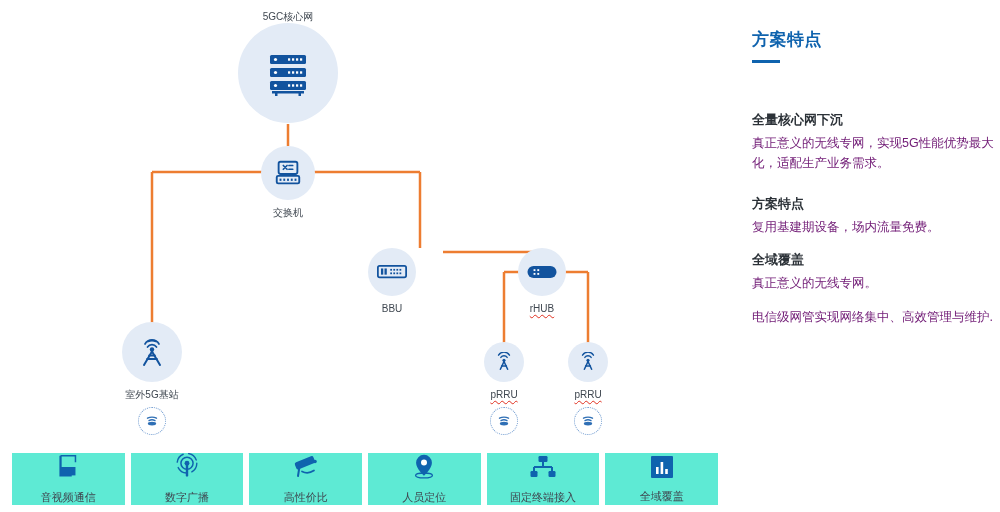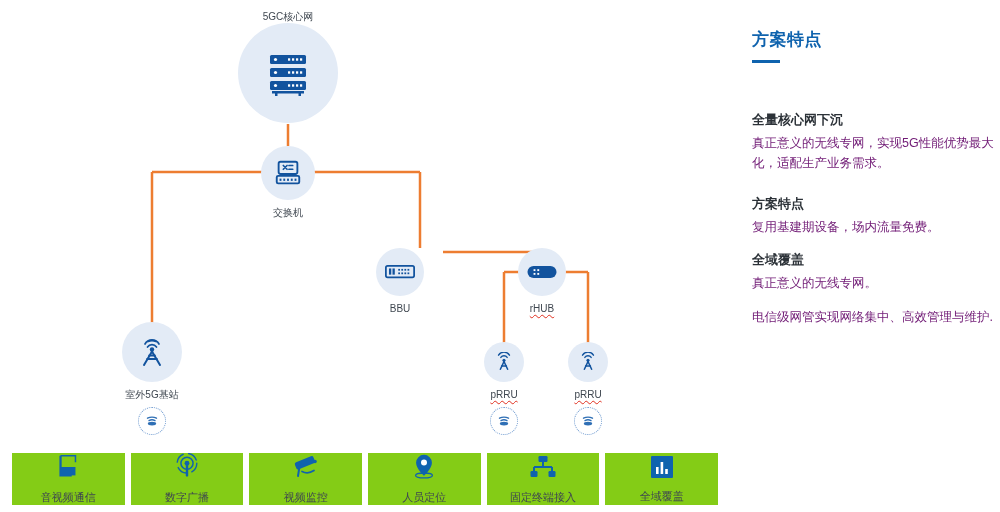--- a/index.html
+++ b/index.html
@@ -45,21 +45,21 @@
   }
 
   
   #cards {
     position: absolute; left: 12px; top: 425px;
     width: 706px; height: 80px;
     display: flex; gap: 6px;
   }
   .card {
     flex: 1 1 0;
-    background: #84cc16;
+    background: #5eead4;
     display: flex; flex-direction: column;
     align-items: center; justify-content: center;
     gap: 9px;
     margin-top: 28px;
   }
   .card .clabel { font-size: 11px; color: #3f4750; white-space: nowrap; }
 
   
   #panel {
     position: absolute; left: 752px; top: 28px;
@@ -157,21 +157,21 @@
               <rect x="11" y="22" width="2" height="2.4"></rect>
             <rect x="15" y="22" width="2" height="2.4"></rect>
               <rect x="19" y="22" width="2" height="2.4"></rect>
             <rect x="23" y="22" width="2" height="2.4"></rect>
           </g>
         </svg>
       </div>
       <div class="nlabel">交换机</div>
     </div>
 
-    <div class="node" style="left:376px; top:248px; width:48px;">
+    <div class="node" style="left:368px; top:248px; width:48px;">
       <div class="bubble" style="width:48px;height:48px;">
         <svg width="30" height="18" viewBox="0 0 34 18">
           <rect x="1" y="2" width="32" height="13" rx="2" fill="none" stroke="#12539e" stroke-width="2"></rect>
           <g fill="#12539e">
             <rect x="4.5" y="5" width="2.6" height="7"></rect>
             <rect x="8.5" y="5" width="2.6" height="7"></rect>
             <rect x="15" y="5.5" width="2" height="2"></rect>
               <rect x="18.5" y="5.5" width="2" height="2"></rect>
             <rect x="22" y="5.5" width="2" height="2"></rect>
               <rect x="25.5" y="5.5" width="2" height="2"></rect>
@@ -306,21 +306,21 @@
         <div class="clabel">数字广播</div>
       </div>
 
       <div class="card">
         <svg width="30" height="28" viewBox="0 0 30 28">
           <rect x="4" y="6" width="20" height="7.5" rx="2" fill="#0f63ae" transform="rotate(-22 14 10)"></rect>
           <path d="M8.5 13.5 L7 23" stroke="#0f63ae" stroke-width="2" fill="none" stroke-linecap="round"></path>
           <path d="M11 18.5 q6 3 12 -1" stroke="#0f63ae" stroke-width="1.7" fill="none" stroke-linecap="round"></path>
           <circle cx="24" cy="8.5" r="1.8" fill="#0f63ae"></circle>
         </svg>
-        <div class="clabel">视频监控</div>
+        <div class="clabel">高性价比</div>
       </div>
 
       <div class="card">
         <svg width="26" height="30" viewBox="0 0 26 30">
           <path d="M13 2 a8.5 8.5 0 0 1 8.5 8.5 c0 6.2 -8.5 14 -8.5 14 s-8.5 -7.8 -8.5 -14 A8.5 8.5 0 0 1 13 2 z" fill="#0f63ae"></path>
           <circle cx="13" cy="10.2" r="3.2" fill="#ffffff"></circle>
           <ellipse cx="13" cy="24" rx="9" ry="2.6" fill="none" stroke="#0f63ae" stroke-width="1.4"></ellipse>
         </svg>
         <div class="clabel">人员定位</div>
       </div>

